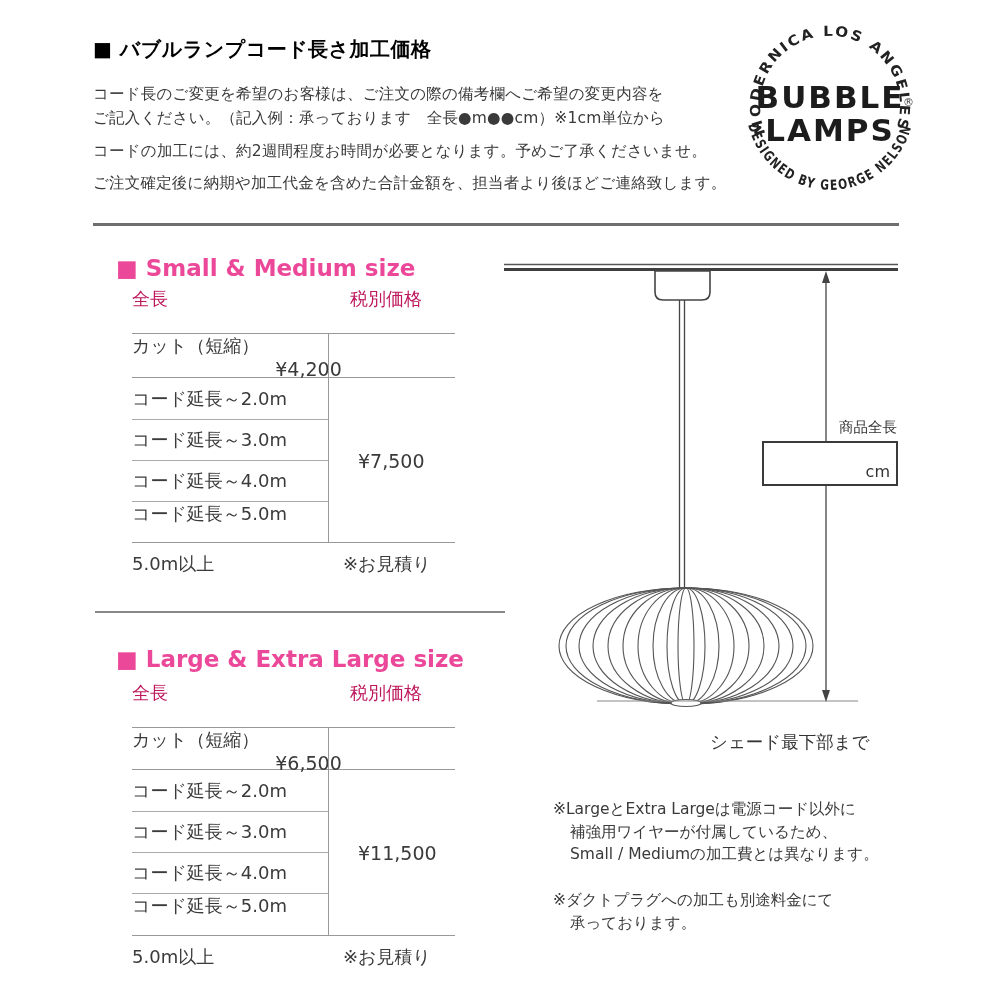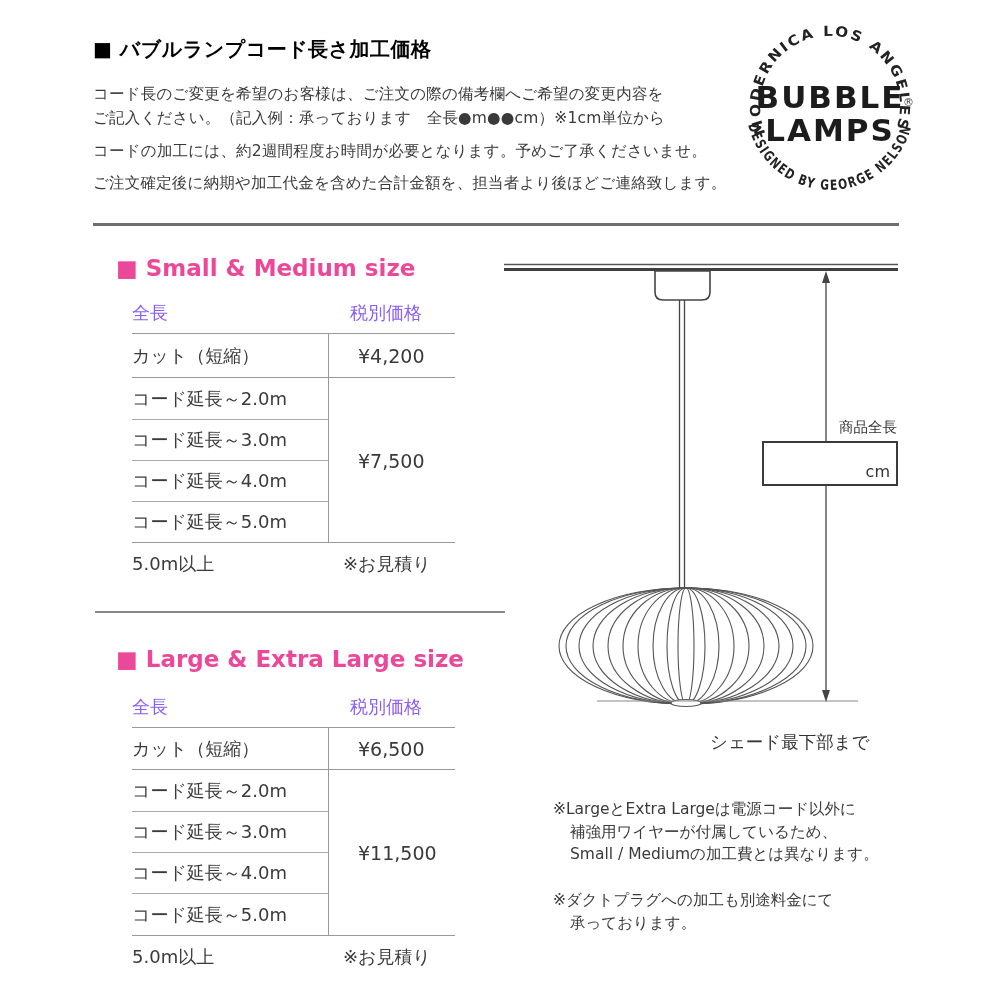--- a/index.html
+++ b/index.html
@@ -19,29 +19,29 @@
   .arc-text{font-size:14px;font-weight:bold;letter-spacing:2px;fill:#222;}
   .brand-text{font-size:31px;font-weight:bold;letter-spacing:2px;fill:#1c1c1c;}
   .reg-text{font-size:11px;fill:#444;}
 
   
   .rule{background:#6f6f6f;}
 
   
   .section-title{left:116px;font-size:23px;font-weight:bold;color:#ec4899;white-space:nowrap;}
   .price-table{width:323px;}
-  .pt-header{display:flex;height:38px;align-items:flex-end;padding-bottom:8px;
-    box-sizing:border-box;border-bottom:1.5px solid #999;font-size:18px;color:#8b5cf6;}
+  .pt-header{display:flex;height:38px;align-items:flex-end;padding-bottom:22px;
+    box-sizing:border-box;border-bottom:1.5px solid #999;font-size:18px;color:#be185d;}
   .pt-header .c1{width:196px;}
   .pt-header .c2{padding-left:22px;}
   .pt-body{position:relative;}
   .pt-row{display:flex;align-items:center;box-sizing:border-box;}
   .pt-row .cell-l{width:196px;box-sizing:border-box;align-self:stretch;display:flex;align-items:center;}
   .pt-row .cell-r{flex:1;padding-left:30px;}
-  .full-line{border-bottom:1.3px solid #999;}
+  .full-line{border-bottom:1.3px solid #999;flex-direction:column;}
   .left-line .cell-l{border-bottom:1.3px solid #aaa;}
   .pt-row,.pt-header{font-size:18px;}
   .price-text{font-size:19px;}
   .vline{position:absolute;left:196px;top:0;width:0;border-left:1.5px solid #999;}
   .merged-price{position:absolute;left:196px;width:127px;display:flex;align-items:center;
     padding-left:30px;box-sizing:border-box;font-size:19px;}
   .estimate .cell-r{padding-left:15px;font-size:18px;}
 
   
   .note-block{left:553px;width:400px;font-size:15.5px;line-height:22.5px;color:#3a3a3a;}

